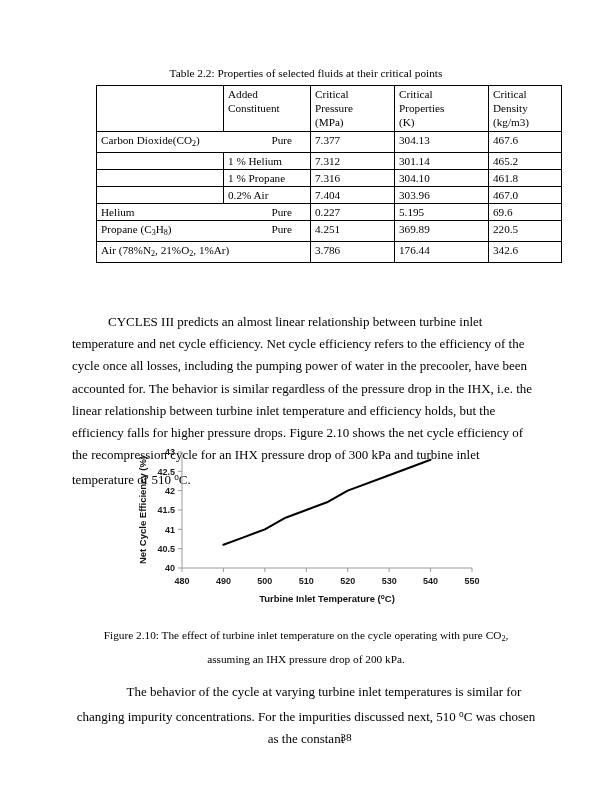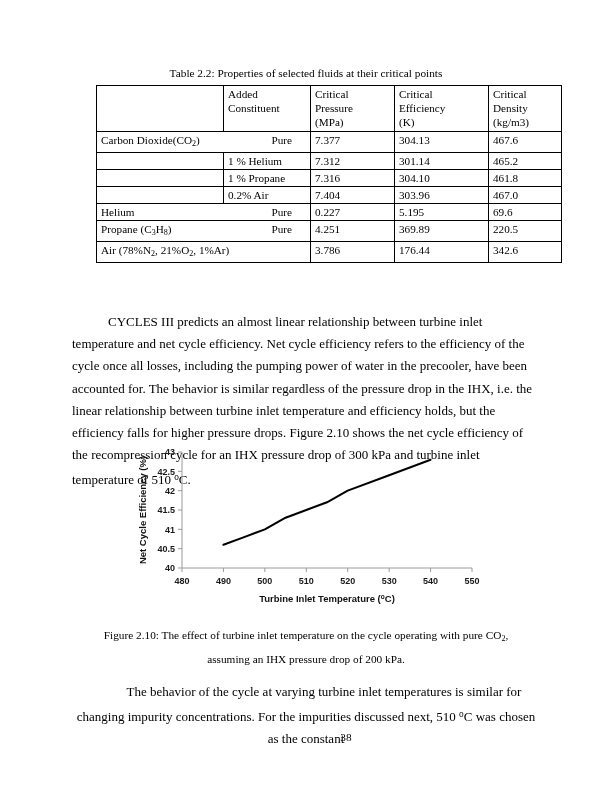--- a/index.html
+++ b/index.html
@@ -124,21 +124,21 @@
           <span>Added</span><br>
           <span>Constituent</span>
         </td>
         <td class="col-press hdr-cell">
           <span>Critical</span><br>
           <span>Pressure</span><br>
           <span>(MPa)</span>
         </td>
         <td class="col-temp hdr-cell">
           <span>Critical</span><br>
-          <span>Efficiency</span><br>
+          <span>Properties</span><br>
           <span>(K)</span>
         </td>
         <td class="col-dens hdr-cell">
           <span>Critical</span><br>
           <span>Density</span><br>
           <span>(kg/m3)</span>
         </td>
       </tr>
     </tbody>
     <tbody id="table-body">

